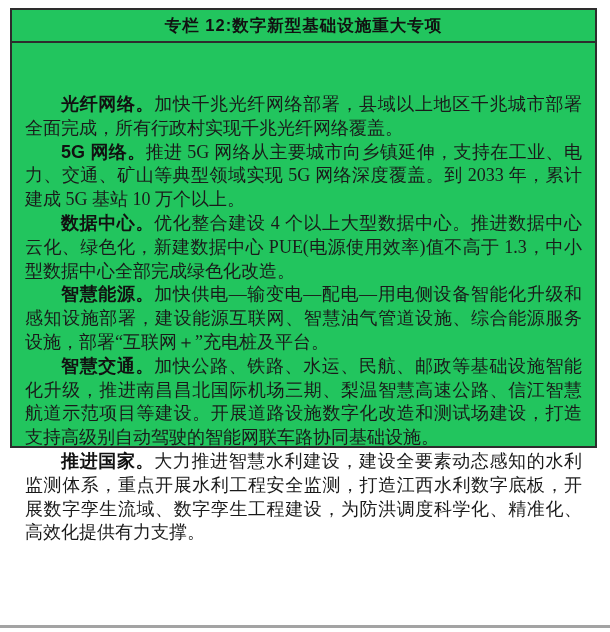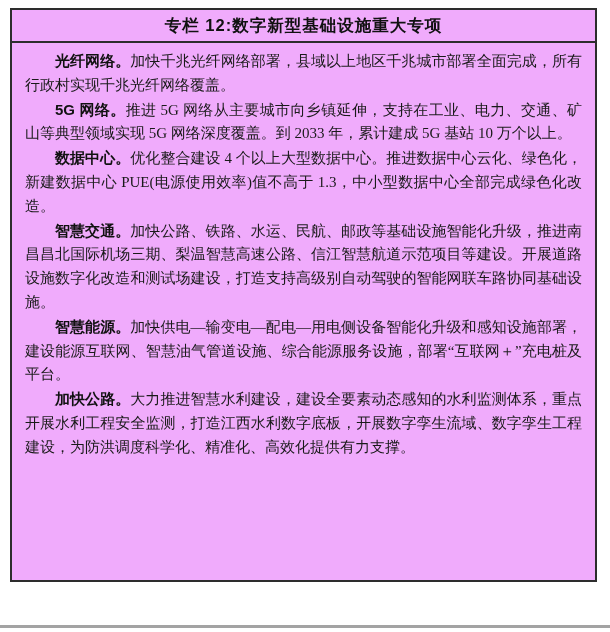--- a/index.html
+++ b/index.html
@@ -5,45 +5,46 @@
   html,body{margin:0;padding:0;}
   .page{
     position:relative;
     width:610px;height:632px;
     background:#ffffff;
     overflow:hidden;
   }
   .panel{
     position:absolute;
     left:10px;top:8px;
-    width:587px;height:574px;
+    width:587px;height:440px;
     box-sizing:border-box;
     border:2px solid #2d2d2d;
-    background:#f0abfc;
+    background:#22c55e;
   }
   .panel-title{
     height:33px;
     box-sizing:border-box;
     border-bottom:2px solid #2d2d2d;
     display:flex;
     align-items:center;
     justify-content:center;
     font-family:"Liberation Sans",sans-serif;
     font-weight:bold;
     font-size:16.5px;
     color:#111111;
     letter-spacing:1px;
   }
   .panel-body{
     padding:6px 13px 0 13px;
     font-family:"Liberation Serif","DejaVu Serif",serif;
-    font-size:15px;
+    font-size:18px;
     line-height:23.8px;
     color:#1a1a1a;
     text-align:justify;
+    margin-top:44px;
   }
   .para{
     margin:0;
     text-indent:2em;
   }
   .para .lead{
     font-family:"Liberation Sans",sans-serif;
     font-weight:bold;
     color:#111111;
   }
@@ -62,21 +63,21 @@
     <div class="panel-title">专栏 12:数字新型基础设施重大专项</div>
     <div class="panel-body">
   <p class="para"><span class="lead">光纤网络。</span><span class="body-text">加快千兆光纤网络部署，县域以上地区千兆城市部署全面完成，所有行政村实现千兆光纤网络覆盖。</span></p>
 
   <p class="para"><span class="lead">5G 网络。</span><span class="body-text">推进 5G 网络从主要城市向乡镇延伸，支持在工业、电力、交通、矿山等典型领域实现 5G 网络深度覆盖。到 2033 年，累计建成 5G 基站 10 万个以上。</span></p>
 
 
   <p class="para"><span class="lead">数据中心。</span><span class="body-text">优化整合建设 4 个以上大型数据中心。推进数据中心云化、绿色化，新建数据中心 PUE(电源使用效率)值不高于 1.3，中小型数据中心全部完成绿色化改造。</span></p>
 
 
+  <p class="para"><span class="lead">智慧能源。</span><span class="body-text">加快供电—输变电—配电—用电侧设备智能化升级和感知设施部署，建设能源互联网、智慧油气管道设施、综合能源服务设施，部署“互联网＋”充电桩及平台。</span></p>
+
   <p class="para"><span class="lead">智慧交通。</span><span class="body-text">加快公路、铁路、水运、民航、邮政等基础设施智能化升级，推进南昌昌北国际机场三期、梨温智慧高速公路、信江智慧航道示范项目等建设。开展道路设施数字化改造和测试场建设，打造支持高级别自动驾驶的智能网联车路协同基础设施。</span></p>
 
-  <p class="para"><span class="lead">智慧能源。</span><span class="body-text">加快供电—输变电—配电—用电侧设备智能化升级和感知设施部署，建设能源互联网、智慧油气管道设施、综合能源服务设施，部署“互联网＋”充电桩及平台。</span></p>
-
-  <p class="para"><span class="lead">加快公路。</span><span class="body-text">大力推进智慧水利建设，建设全要素动态感知的水利监测体系，重点开展水利工程安全监测，打造江西水利数字底板，开展数字孪生流域、数字孪生工程建设，为防洪调度科学化、精准化、高效化提供有力支撑。</span></p>
+  <p class="para"><span class="lead">推进国家。</span><span class="body-text">大力推进智慧水利建设，建设全要素动态感知的水利监测体系，重点开展水利工程安全监测，打造江西水利数字底板，开展数字孪生流域、数字孪生工程建设，为防洪调度科学化、精准化、高效化提供有力支撑。</span></p>
 </div>
   </div>
   <div class="bottom-shadow"></div>
 </div>
 
 </body></html>

